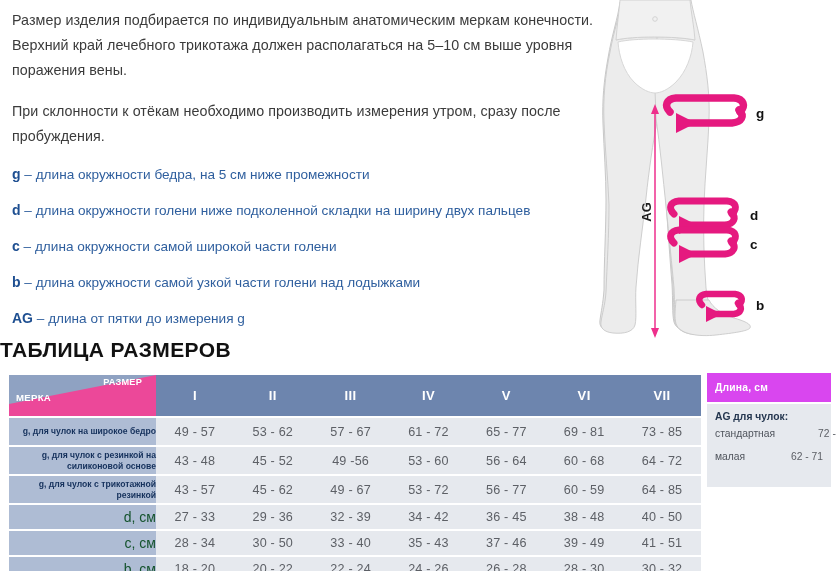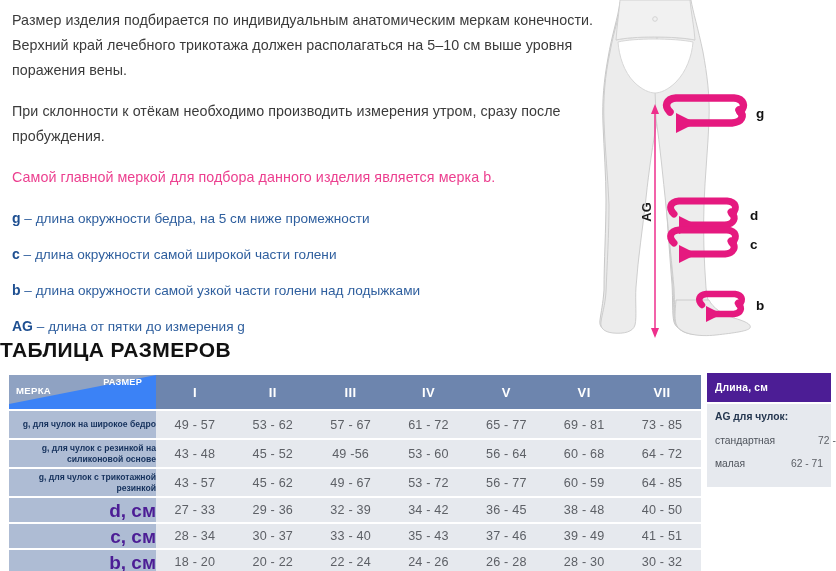--- a/index.html
+++ b/index.html
@@ -80,22 +80,22 @@
     border-collapse: separate;
     border-spacing: 0 2px;
     table-layout: fixed;
   }
   #size-table th, #size-table td {
     padding: 0;
     margin: 0;
   }
   .corner-cell {
     width: 147px;
-    height: 34px;
-    background: #3b82f6;
+    height: 41px;
+    background: #ec4899;
     position: relative;
     vertical-align: middle;
     overflow: hidden;
   }
   .corner-tri {
     position: absolute;
     left: 0; top: 0;
     width: 0; height: 0;
     border-top: 29px solid #8fa2c2;
     border-right: 147px solid transparent;
@@ -133,66 +133,66 @@
     background: #aebcd4;
     color: #15315c;
     text-align: right;
     vertical-align: middle;
     font-size: 8.6px;
     font-weight: bold;
     line-height: 10.5px;
     padding: 2px 6px;
   }
   .rowlabel.big {
-    font-size: 19px;
-    font-weight: bold;
+    font-size: 14px;
+    font-weight: normal;
     line-height: 15px;
-    color: #4c1d95;
+    color: #14532d;
   }
   .valcell {
     background: #e6e9ee;
     color: #5d6066;
     text-align: center;
     vertical-align: middle;
     font-size: 12.6px;
     letter-spacing: 0.2px;
   }
   tr.r-tall .rowlabel, tr.r-tall .valcell { height: 27px; }
   tr.r-short .rowlabel, tr.r-short .valcell { height: 24px; }
 
   
   #side-panel {
     position: absolute;
     left: 707px;
     top: 373px;
     width: 124px;
   }
   .side-head {
-    background: #4c1d95;
+    background: #d946ef;
     color: #ffffff;
     height: 29px;
     line-height: 29px;
     font-size: 10.3px;
     font-weight: bold;
     padding-left: 8px;
     box-sizing: border-box;
     letter-spacing: 0.2px;
   }
   .side-body {
     background: #e6e9ee;
     margin-top: 2px;
     padding: 7px 8px 9px 8px;
     box-sizing: border-box;
     height: 83px;
   }
   .side-title {
     font-size: 10.3px;
     font-weight: bold;
     color: #24364f;
-    margin-bottom: 13px;
+    margin-bottom: 6px;
   }
   .side-row {
     display: flex;
     justify-content: space-between;
     align-items: baseline;
     font-size: 10.3px;
     color: #4f545c;
     margin-bottom: 12px;
   }
   .side-row .sr-val {
@@ -201,27 +201,31 @@
     white-space: nowrap;
     margin-left: 43px;
   }
 </style>
 </head>
 <body>
 
 <div id="text-column">
   <p class="para">Размер изделия подбирается по индивидуальным анатомическим меркам конечности. Верхний край лечебного трикотажа должен располагаться на 5–10 см выше уровня поражения вены.</p>
   <p class="para">При склонности к отёкам необходимо производить измерения утром, сразу после пробуждения.</p>
-  <p class="para highlight">Самой главной меркой для подбора данного изделия является мерка b.</p>
 
   <div class="defs">
     <div class="def-row">
       <span class="def-key">g</span>
       <span class="def-dash">–</span>
       <span>длина окружности бедра, на 5 см ниже промежности</span>
+    </div>
+    <div class="def-row">
+      <span class="def-key">d</span>
+      <span class="def-dash">–</span>
+      <span>длина окружности голени ниже подколенной складки на ширину двух пальцев</span>
     </div>
     <div class="def-row">
       <span class="def-key">c</span>
       <span class="def-dash">–</span>
       <span>длина окружности самой широкой части голени</span>
     </div>
     <div class="def-row">
       <span class="def-key">b</span>
       <span class="def-dash">–</span>
       <span>длина окружности самой узкой части голени над лодыжками</span>
@@ -380,21 +384,21 @@
       <td class="valcell">29 - 36</td>
       <td class="valcell">32 - 39</td>
       <td class="valcell">34 - 42</td>
       <td class="valcell">36 - 45</td>
       <td class="valcell">38 - 48</td>
       <td class="valcell">40 - 50</td>
     </tr>
     <tr class="r-short">
       <td class="rowlabel big">c, см</td>
       <td class="valcell">28 - 34</td>
-      <td class="valcell">30 - 37</td>
+      <td class="valcell">30 - 50</td>
       <td class="valcell">33 - 40</td>
       <td class="valcell">35 - 43</td>
       <td class="valcell">37 - 46</td>
       <td class="valcell">39 - 49</td>
       <td class="valcell">41 - 51</td>
     </tr>
     <tr class="r-short">
       <td class="rowlabel big">b, см</td>
       <td class="valcell">18 - 20</td>
       <td class="valcell">20 - 22</td>

